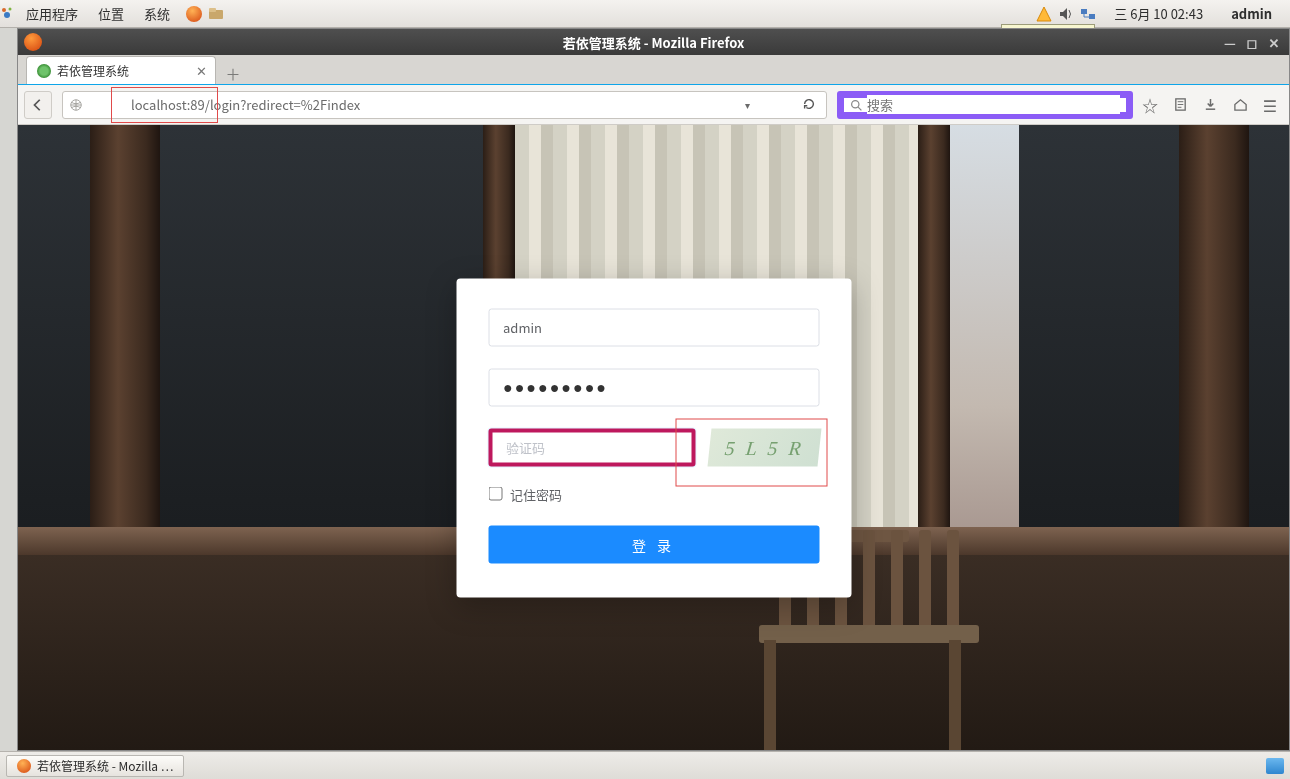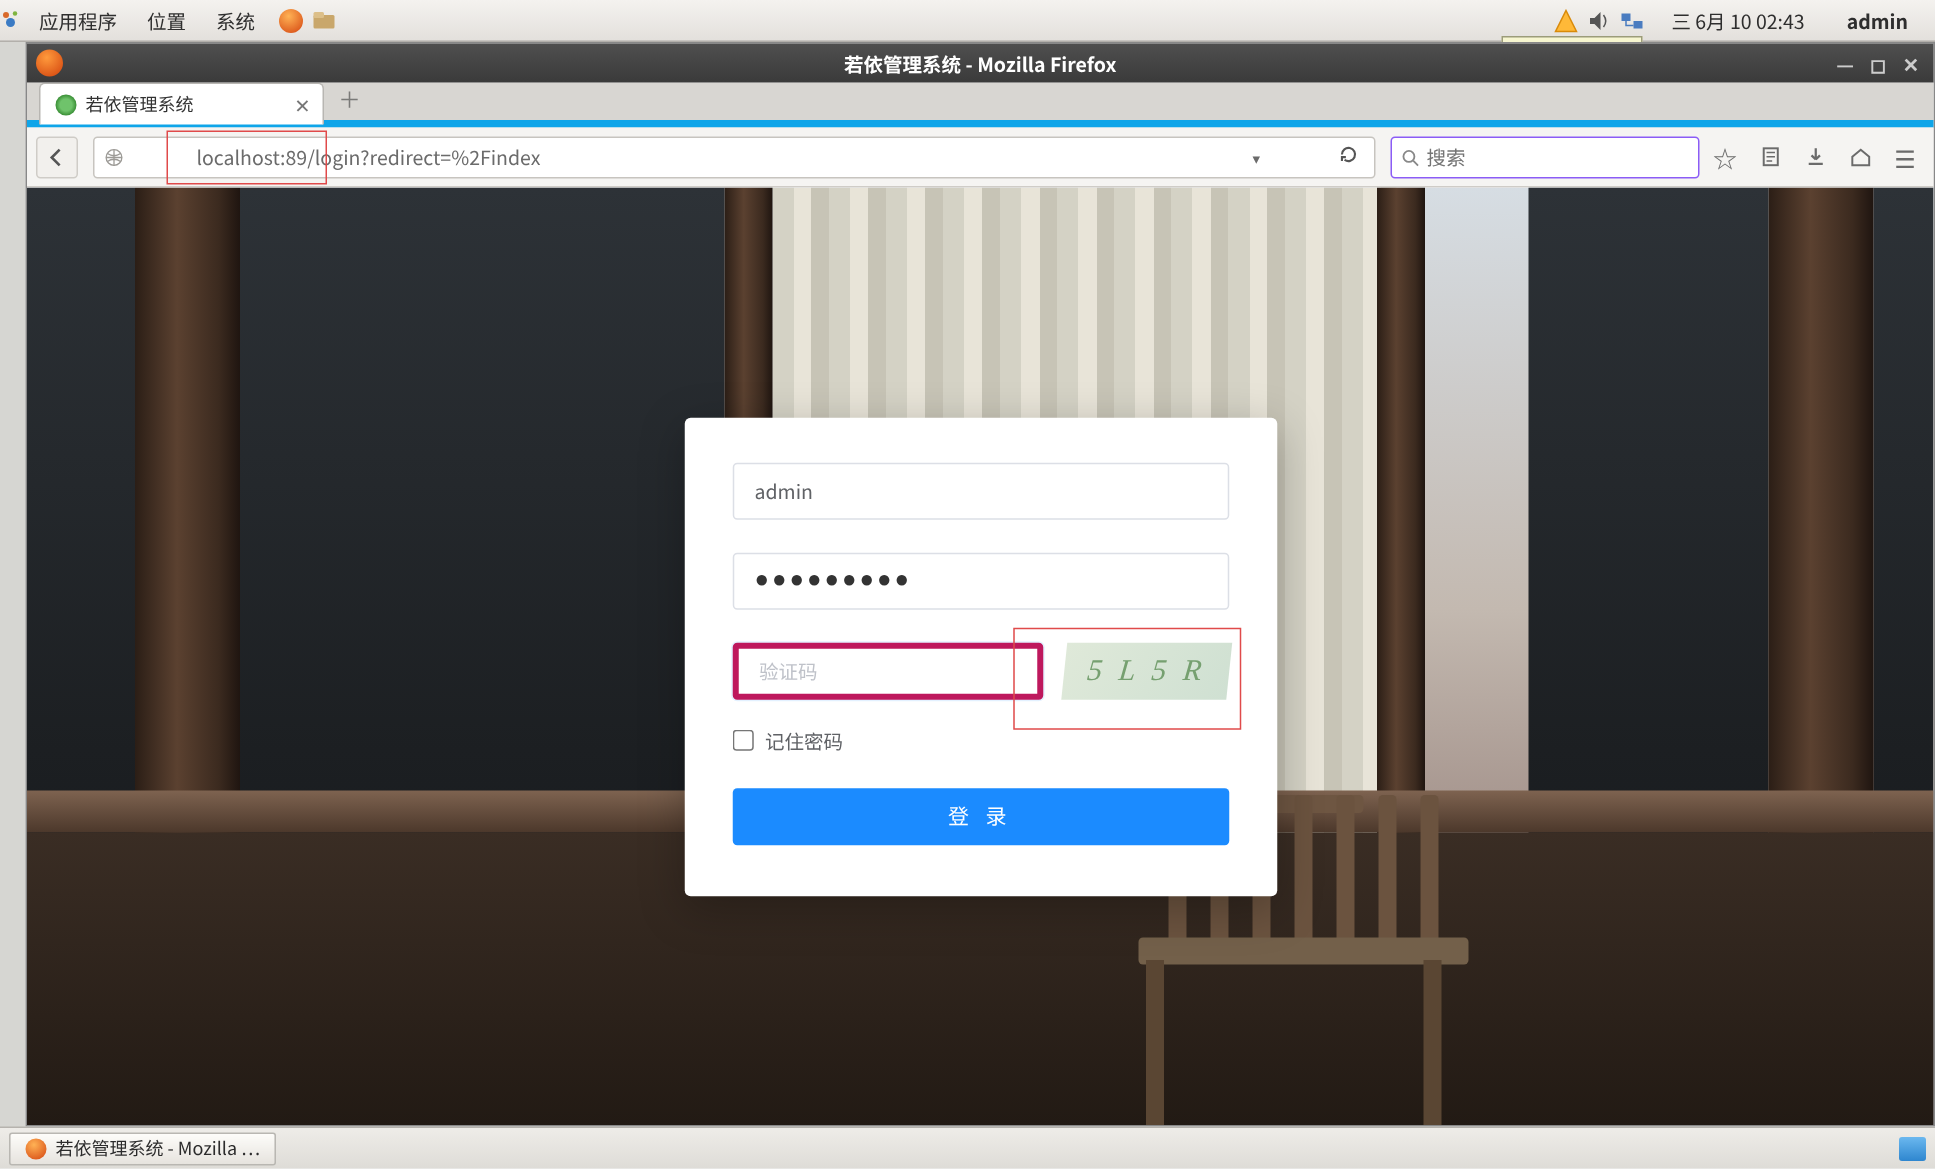--- a/index.html
+++ b/index.html
@@ -14,35 +14,35 @@
 .tooltip-pop { position:absolute; top:24px; right:195px; background:#f7f6d0; border:1px solid #9c9c7a; padding:2px 8px; font-size:12px; }
 
 
 .window { position:absolute; top:28px; left:0; right:0; bottom:28px; background:#fff; border:1px solid #888; display:flex; flex-direction:column;margin-left:17px; }
 .titlebar { height:26px; background:linear-gradient(#4f4f4f,#3a3a3a); color:#fff; display:flex; align-items:center; justify-content:center; font-size:13px; font-weight:bold; position:relative; }
 .titlebar .ff-icon { position:absolute; left:6px; top:4px; width:18px; height:18px; border-radius:50%; background:radial-gradient(circle at 40% 30%,#ff9a3c,#d1410c); }
 .titlebar .win-controls { position:absolute; right:4px; display:flex; gap:0; }
 .titlebar .win-btn { width:22px; height:18px; color:#ccc; font-size:13px; display:flex; align-items:center; justify-content:center; cursor:pointer;}
 
 
-.tabbar { height:30px; background:#d8d6d2; display:flex; padding-left:8px; border-bottom:5px solid #0ea5e9;}
+.tabbar { height:30px; background:#d8d6d2; display:flex; align-items:flex-end; padding-left:8px; border-bottom:1px solid #0ea5e9;}
 .tab { height:28px; background:#fff; border:1px solid #b8b6b2; border-bottom:none; border-radius:4px 4px 0 0; display:flex; align-items:center; padding:0 10px; font-size:12px; color:#333; min-width:190px; position:relative;}
 .tab .favicon { width:14px; height:14px; margin-right:6px; background:radial-gradient(circle,#6fc36b 40%,#3a8f36 70%); border-radius:50%; }
 .tab .tab-close { position:absolute; right:8px; color:#777; cursor:pointer; font-size:13px;}
 .newtab { width:22px; height:22px; margin-left:6px; color:#7a7a78; font-size:15px; display:flex; align-items:center; justify-content:center; cursor:pointer;}
 
 
 .navbar { height:40px; background:#f5f4f2; display:flex; align-items:center; padding:0 6px; gap:4px; border-bottom:1px solid #cfccc7;}
 .nav-btn { width:28px; height:28px; border:1px solid #cfccc7; border-radius:3px; display:flex; align-items:center; justify-content:center; color:#5a5a58; background:#f2f0ed; cursor:pointer;}
 .urlbox { flex:1; display:flex; align-items:center; border:1px solid #c7c4bf; border-radius:3px; background:#fff; height:28px; padding:0 6px; margin:0 6px; position:relative;gap:44px;}
 .urlbox .globe { color:#9c9a96; margin-right:4px; }
 .urlbox input { flex:1; border:none; outline:none; font-size:13px; color:#6b6b6b; background:transparent;}
 .urlbox .history-drop { color:#6b6b6b; font-size:10px; padding:0 4px; cursor:pointer;}
 .urlbox .refresh { color:#6b6b6b; font-size:14px; padding:0 4px; cursor:pointer;}
-.searchbox { width:206px; display:flex; align-items:center; border:1px solid #8b5cf6; border-radius:3px; background:#fff; height:28px; padding:0 6px;justify-content:center;}
+.searchbox { width:296px; display:flex; align-items:center; border:7px solid #8b5cf6; border-radius:3px; background:#fff; height:28px; padding:0 6px;justify-content:center;}
 .searchbox input { flex:1; border:none; outline:none; font-size:13px; color:#888;}
 .toolbar-icon { width:26px; height:26px; display:flex; align-items:center; justify-content:center; color:#6b6b6b; cursor:pointer; font-size:16px;}
 .highlight-box-1 { position:absolute; left:48px; top:-5px; width:107px; height:36px; border:1px solid #e04a4a; pointer-events:none;}
 
 
 .viewport { flex:1; position:relative; overflow:hidden; }
 .bg-photo { position:absolute; inset:0; }
 .sky { position:absolute; inset:0; background:linear-gradient(#d6dde3 0%, #c3b9b0 45%, #a29089 70%, #6e5a52 100%); }
 .post { position:absolute; top:0; bottom:0; background:linear-gradient(90deg,#2b1e16,#5b4130 40%,#3b2a1f 80%,#1f1510); }
 .post.p1 { left:72px; width:70px;}

